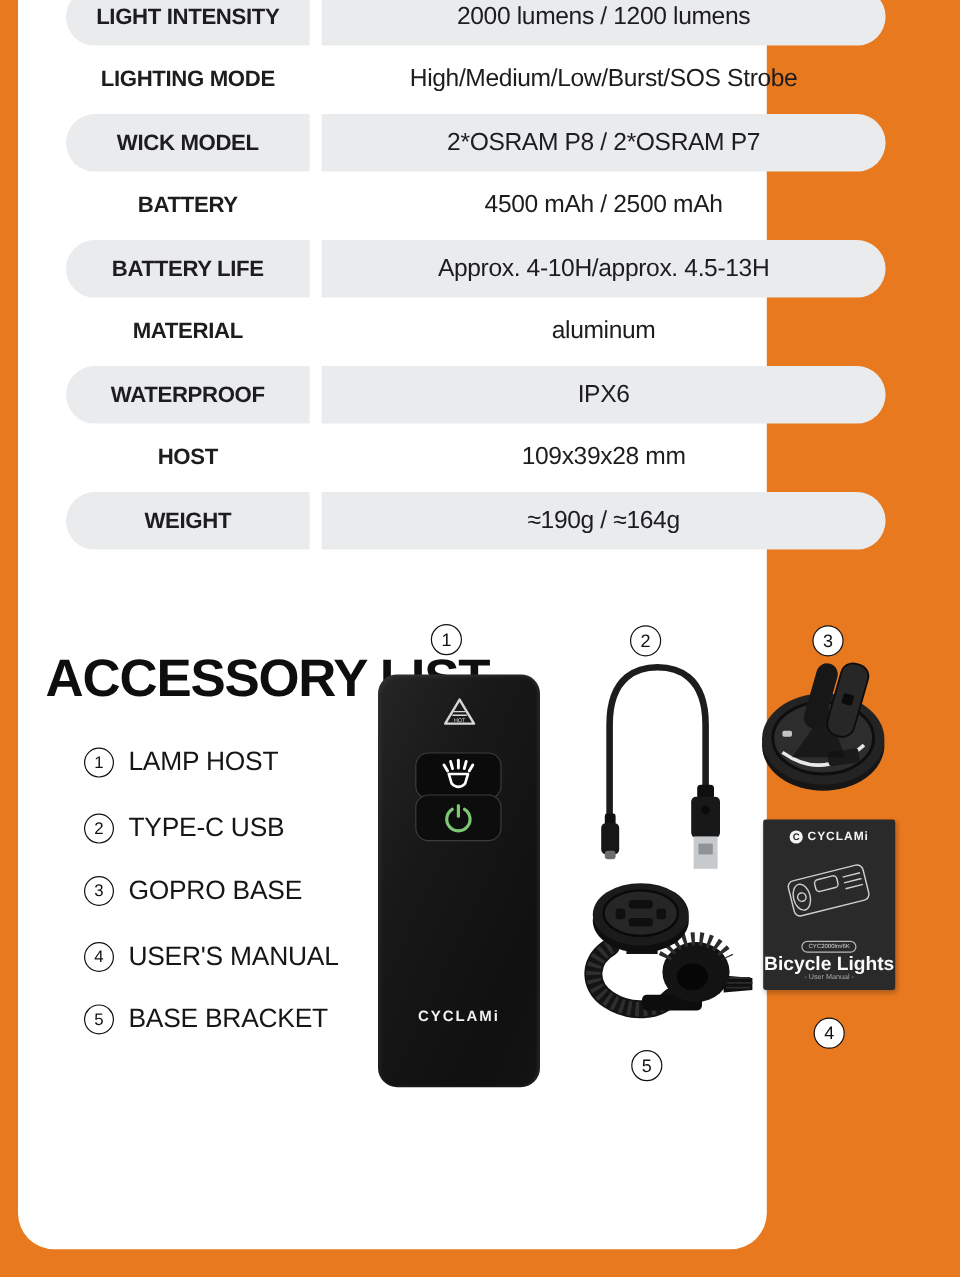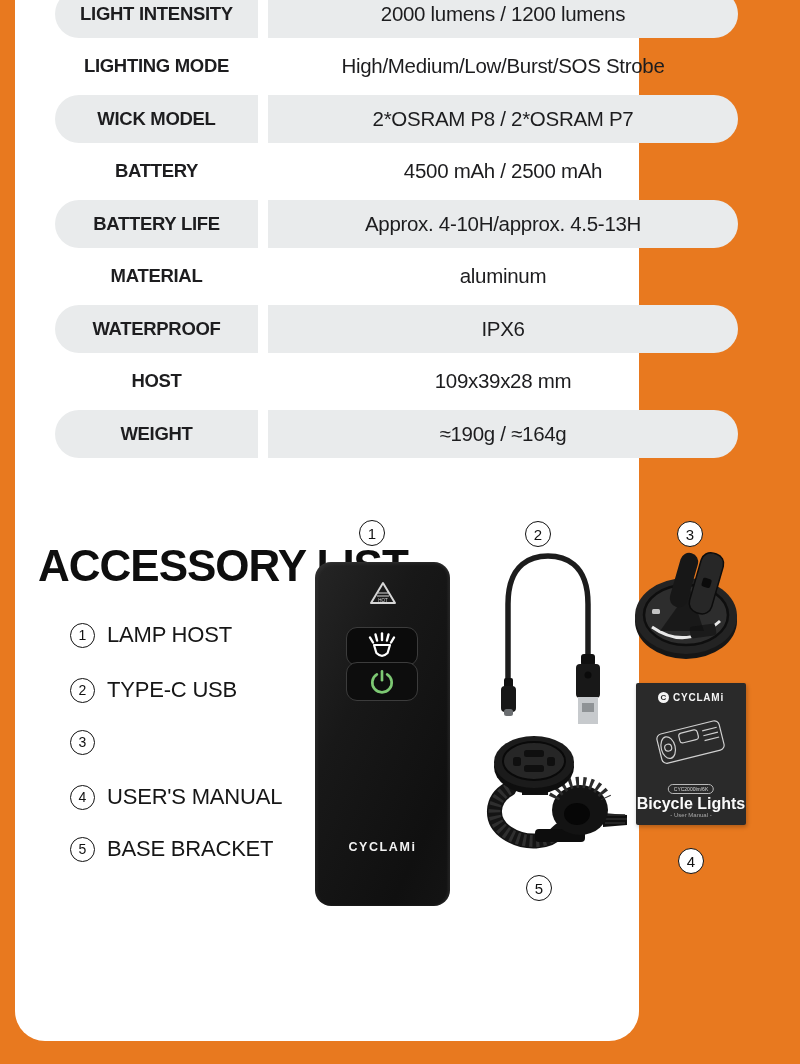--- a/index.html
+++ b/index.html
@@ -104,20 +104,21 @@
     <div class="acc-item" style="top:622px">
       <span class="badge">1</span>
       <span class="acc-label">LAMP HOST</span>
     </div>
     <div class="acc-item" style="top:677px">
       <span class="badge">2</span>
       <span class="acc-label">TYPE-C USB</span>
     </div>
     <div class="acc-item" style="top:729px">
       <span class="badge">3</span>
+      <span class="acc-label">GOPRO BASE</span>
     </div>
     <div class="acc-item" style="top:784px">
       <span class="badge">4</span>
       <span class="acc-label">USER'S MANUAL</span>
     </div>
     <div class="acc-item" style="top:836px">
       <span class="badge">5</span>
       <span class="acc-label">BASE BRACKET</span>
     </div>
 

